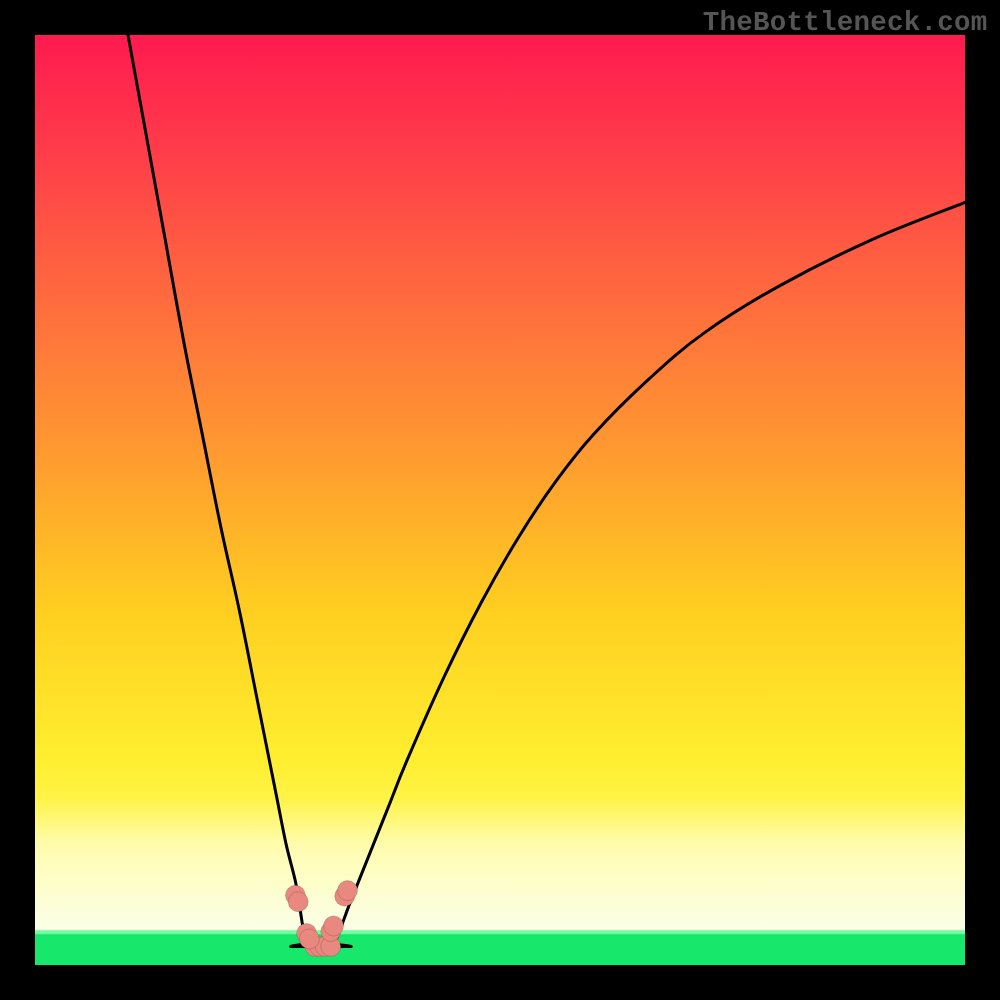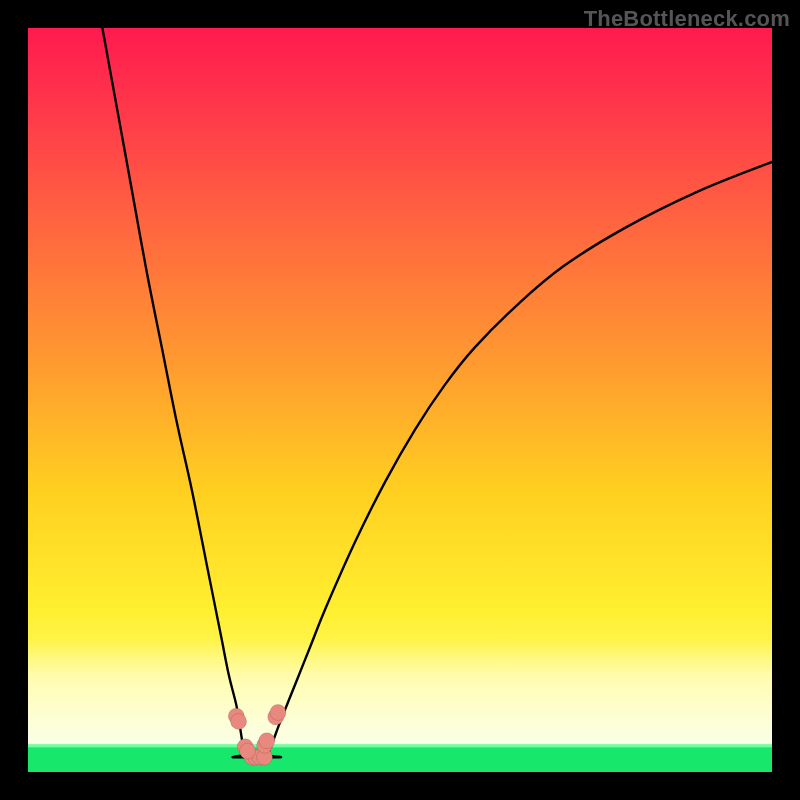--- a/index.html
+++ b/index.html
@@ -9,20 +9,21 @@
     height: 800px;
     overflow: hidden;
     background: #000;
     font-family: Arial, Helvetica, sans-serif;
   }
   .stage {
     position: relative;
     width: 800px;
     height: 800px;
     background: #000;
+    font-family: Liberation Mono, monospace;
   }
   .watermark {
     position: absolute;
     top: 6px;
     right: 10px;
     color: #555;
     font-size: 22px;
     font-weight: 600;
     letter-spacing: 0.2px;
     z-index: 4;

